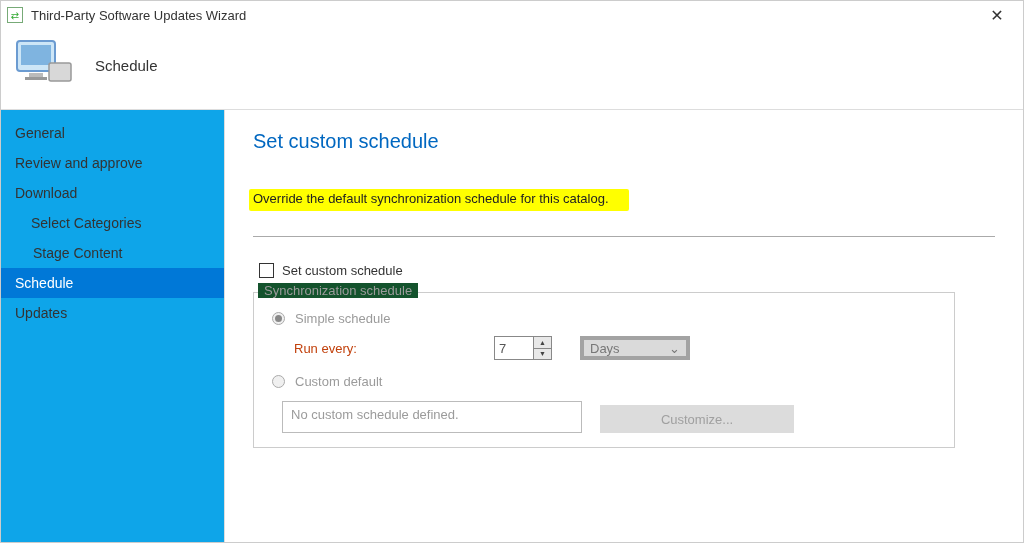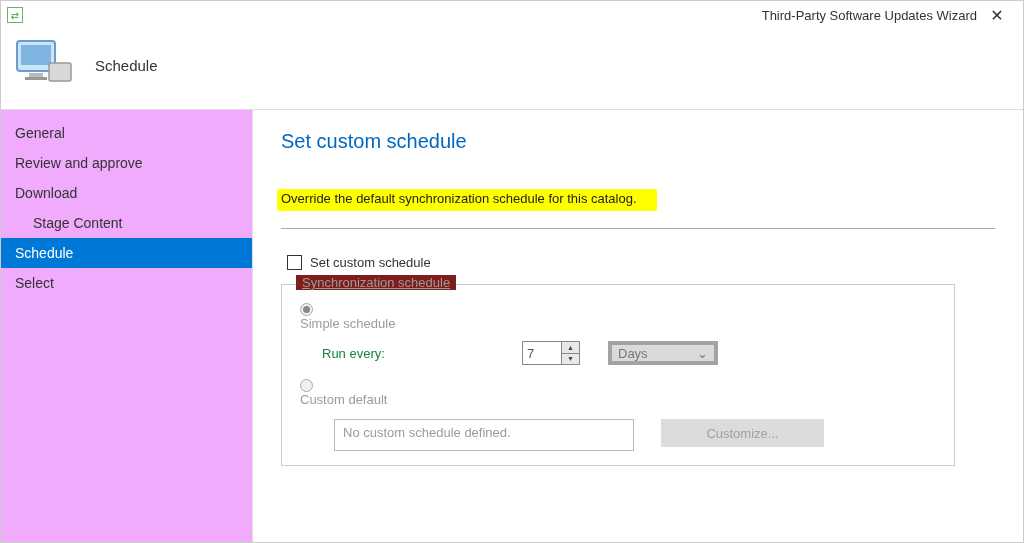--- a/index.html
+++ b/index.html
@@ -20,38 +20,38 @@
     height: 28px;
     padding: 0 6px;
     background: #fff;
   }
   .titlebar .app-icon {
     width: 16px; height: 16px; margin-right: 8px;
     border: 1px solid #7a7;
     display: flex; align-items: center; justify-content: center;
     font-size: 10px; color: #3a3;
   }
-  .titlebar .title { flex: 1; color: #333; text-align: right; }
+  .titlebar .title { flex: 1; color: #333; }
   .titlebar .close { width: 40px; text-align: center; font-size: 16px; color: #333; cursor: pointer; }
   .header {
     display: flex;
     align-items: center;
     padding: 10px 12px 18px 12px;
     background: #fff;
   }
   .header .big-icon { width: 62px; height: 52px; margin-right: 20px; position: relative; }
   .header .page-name { font-size: 15px; color: #333; }
   .body {
     display: flex;
     height: calc(100% - 28px - 80px);
     border-top: 1px solid #ddd;
   }
   .sidebar {
-    width: 252px;
-    background: #f0abfc;
+    width: 224px;
+    background: #0ea5e9;
     border-right: 1px solid #ddd;
     padding-top: 8px;
   }
   .sidebar-item {
     padding: 4px 0 4px 14px;
     font-size: 14px;
     color: #333;
     cursor: pointer;
     line-height: 22px;
   }
@@ -65,21 +65,21 @@
   }
   .content h2 {
     margin: 0 0 38px 0;
     font-weight: 400;
     font-size: 20px;
     color: #0067c0;
   }
   .highlight-line {
     position: relative;
     display: inline-block;
-    margin-bottom: 14px;
+    margin-bottom: 22px;
     text-align: center;
   }
   .highlight-bg {
     position: absolute;
     left: -4px; top: -2px;
     height: 22px;
     background: #ffff00;
     border-radius: 2px;
     z-index: 0;
     width: 380px;
@@ -94,38 +94,37 @@
   .fieldset {
     border: 1px solid #ccc;
     padding: 18px 18px 14px 18px;
     color: #9b9b9b;
     position: relative;
     margin-top: 6px;
     margin-right: 40px;
   }
   .fieldset .legend {
     position: absolute;
-    top: -10px; left: 14px;
-    background: #7f1d1d;
+    top: -10px; left: 4px;
+    background: #14532d;
     padding: 0 6px;
     color: #9b9b9b;
     font-size: 13px;
-    text-decoration: underline;
-  }
-  .radio-row { display: flex; align-items: flex-start; margin-bottom: 10px; flex-direction: column; }
+  }
+  .radio-row { display: flex; align-items: center; margin-bottom: 10px; }
   .radio {
     width: 13px; height: 13px; border: 1px solid #aaa; border-radius: 50%;
     margin-right: 10px; display: flex; align-items: center; justify-content: center;
     background: #f0f0f0;
   }
   .radio.selected::after {
     content: ""; width: 7px; height: 7px; border-radius: 50%; background: #888;
   }
   .run-row { display: flex; align-items: center; margin: 4px 0 14px 22px; }
-  .run-row .lbl { width: 200px; color: #15803d; }
+  .run-row .lbl { width: 200px; color: #c2410c; }
   .spinner {
     width: 58px; height: 24px;
     border: 1px solid #888;
     display: flex;
     background: #fff;
   }
   .spinner input {
     border: none; width: 38px; text-align: left; padding: 0 4px;
     font-size: 13px; color: #555; background: #fff;
   }
@@ -139,30 +138,30 @@
     background: #e8e8e8;
   }
   .spinner .arrow:last-child { border-bottom: none; }
   .select {
     width: 110px; height: 24px; margin-left: 28px;
     border: 4px solid #a3a3a3; background: #dadada;
     display: flex; align-items: center; justify-content: space-between;
     padding: 0 6px; color: #777;
   }
   .custom-row {
-    display: flex; align-items: flex-start; gap: 27px;
-    margin-top: 12px; margin-left: 34px;
+    display: flex; align-items: flex-end; gap: 18px;
+    margin-top: 12px; margin-left: 10px;
   }
   .custom-box {
     flex: 1; max-width: 300px; height: 32px;
     border: 1px solid #bbb; padding: 5px 8px; color: #9b9b9b;
     background: #fff;
   }
   .btn-disabled {
-    width: 163px; height: 28px;
+    width: 194px; height: 28px;
     background: #dcdcdc; color: #a0a0a0;
     display: flex; align-items: center; justify-content: center;
   }
 </style>
 </head>
 <body>
 
 <div class="titlebar">
   <div class="app-icon">⇄</div>
   <div class="title">Third-Party Software Updates Wizard</div>
@@ -180,23 +179,24 @@
     </svg>
   </div>
   <div class="page-name">Schedule</div>
 </div>
 
 <div class="body">
   <div class="sidebar" id="sidebar">
       <div class="sidebar-item">General</div>
       <div class="sidebar-item">Review and approve</div>
       <div class="sidebar-item">Download</div>
+      <div class="sidebar-item indent1">Select Categories</div>
       <div class="sidebar-item indent2">Stage Content</div>
       <div class="sidebar-item active">Schedule</div>
-      <div class="sidebar-item">Select</div>
+      <div class="sidebar-item">Updates</div>
     </div>
 
   <div class="content">
     <h2>Set custom schedule</h2>
 
     <div class="highlight-line">
       <div class="highlight-bg"></div>
       <span>Override the default synchronization schedule for this catalog.</span>
     </div>
 

